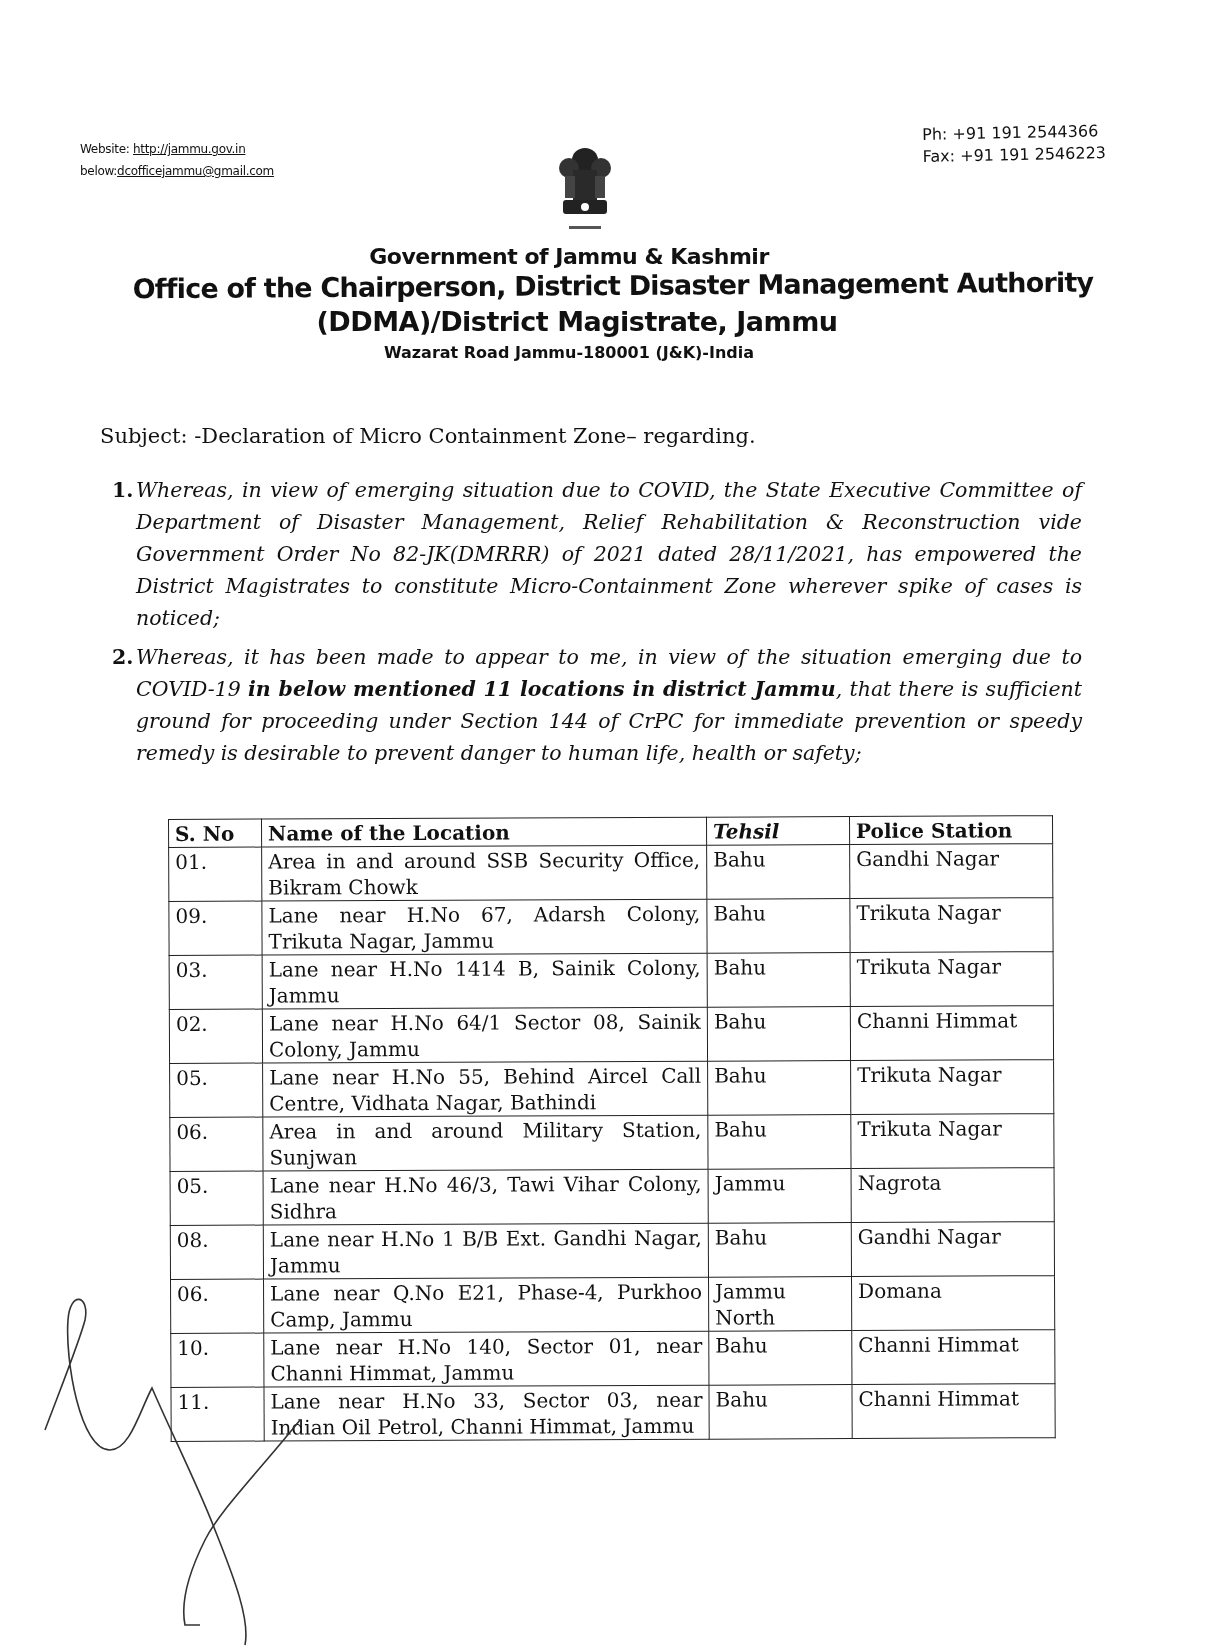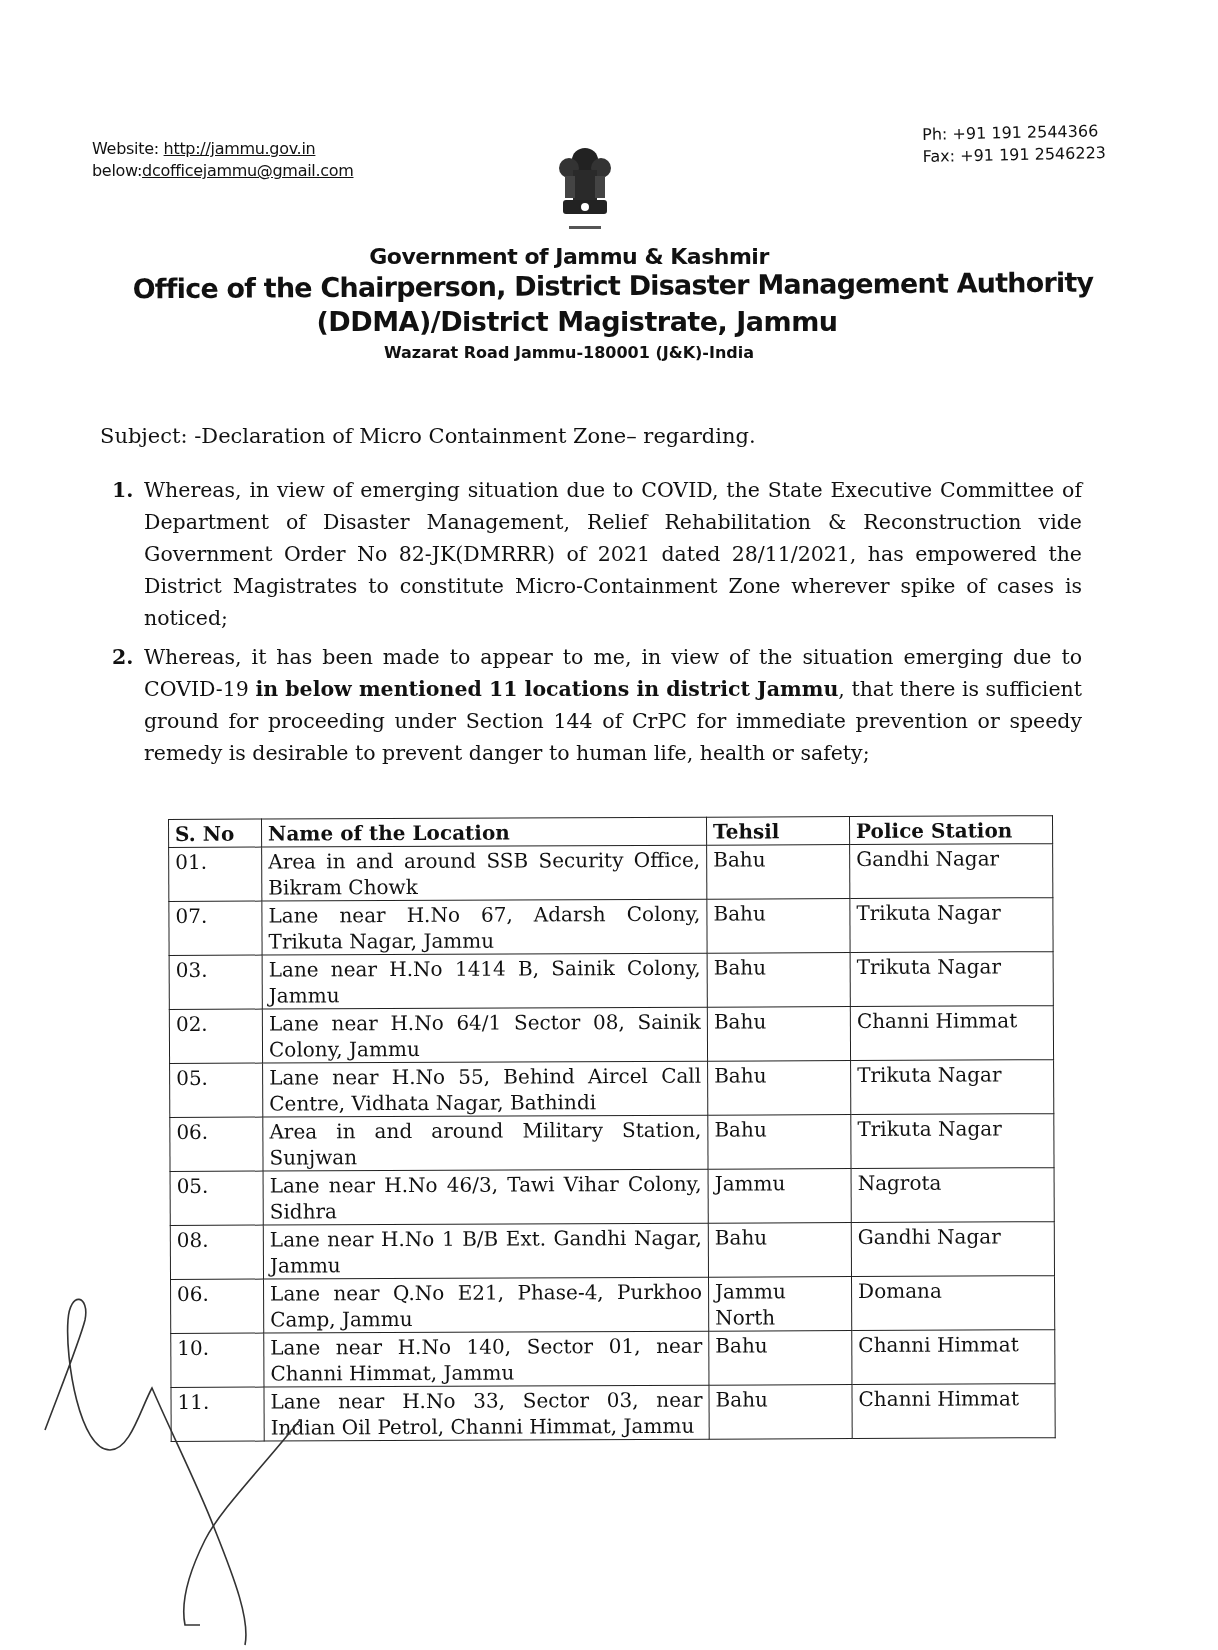--- a/index.html
+++ b/index.html
@@ -2,46 +2,46 @@
 <html><head>
 <meta charset="utf-8">
 <style>
   html, body { margin: 0; padding: 0; }
   body {
     width: 1218px; height: 1650px; background: #ffffff; position: relative;
     overflow: hidden; color: #111; font-family: "DejaVu Serif", serif;
   }
   .abs { position: absolute; }
   .sans { font-family: "DejaVu Sans", sans-serif; }
-  .contact-left { left: 92px; top: 138px; font-size: 16px; line-height: 22px; letter-spacing: -0.3px; }
+  .contact-left { left: 80px; top: 138px; font-size: 12px; line-height: 22px; letter-spacing: -0.3px; }
   .contact-left .u { text-decoration: underline; }
   .contact-right { left: 922px; top: 124px; font-size: 16px; line-height: 22px; transform: rotate(-1.2deg); transform-origin: left top; }
   .emblem { left: 555px; top: 140px; width: 60px; height: 96px; }
   .hdr { width: 1218px; left: 0; text-align: center; font-weight: bold; letter-spacing: -0.5px; }
   .hdr1 { top: 244px; font-size: 22px; left: -40px; }
   .hdr2 { top: 270px; font-size: 27px; left: 4px; letter-spacing: -0.8px; transform: rotate(-0.4deg); }
   .hdr3 { top: 306px; font-size: 27px; left: -32px; }
   .hdr4 { top: 343px; font-size: 16px; left: -40px; letter-spacing: 0; }
   .subject { left: 100px; top: 424px; font-size: 21px; }
   .para { left: 112px; width: 970px; font-size: 20.5px; line-height: 32px; }
   .para .num { position: absolute; left: 0; top: 0; font-weight: bold; }
-  .para .txt { margin-left: 32px; text-align: justify; }
+  .para .txt { margin-left: 24px; text-align: justify; font-style: italic; }
   .para b { font-weight: bold; }
   .p1 { top: 474px; }
   .p2 { top: 641px; }
   table.zones {
     position: absolute; left: 168px; top: 819px; border-collapse: collapse;
     font-size: 20px; line-height: 26px; transform: rotate(-0.25deg); transform-origin: left top;
   }
   table.zones th, table.zones td {
     border: 1.5px solid #222; vertical-align: top; padding: 1px 6px 0 6px; text-align: left;
   }
   table.zones th { font-weight: bold; }
   .c1 { width: 80px; border-radius: 13px; } .c2 { width: 432px; text-align: justify !important; }
-  .c3 { width: 130px; } .c4 { width: 190px; }
+  .c3 { width: 130px; font-style: italic; } .c4 { width: 190px; }
   .sig { left: 40px; top: 1280px; width: 280px; height: 370px; }
 </style>
 </head>
 <body>
 
 <div class="abs contact-left sans">
   <div>
     <span>Website:</span>
     <span class="u">http://jammu.gov.in</span>
   </div>
@@ -102,21 +102,21 @@
     </tr>
   </thead>
   <tbody>
     <tr>
         <td>01.</td>
         <td class="c2">Area in and around SSB Security Office, Bikram Chowk</td>
         <td>Bahu</td>
         <td>Gandhi Nagar</td>
       </tr>
     <tr>
-        <td>07.</td>
+        <td>09.</td>
         <td class="c2">Lane near H.No 67, Adarsh Colony, Trikuta Nagar, Jammu</td>
         <td>Bahu</td>
         <td>Trikuta Nagar</td>
       </tr>
     <tr>
         <td>03.</td>
         <td class="c2">Lane near H.No 1414 B, Sainik Colony, Jammu</td>
         <td>Bahu</td>
         <td>Trikuta Nagar</td>
       </tr>

